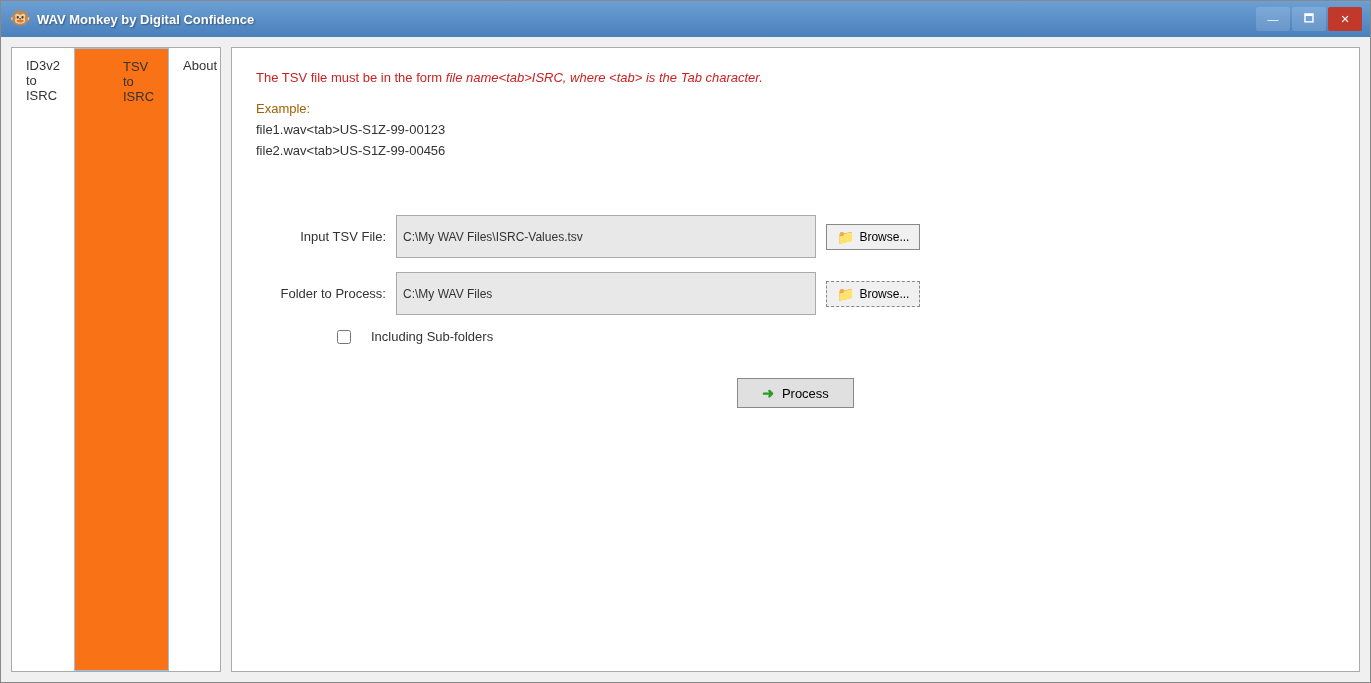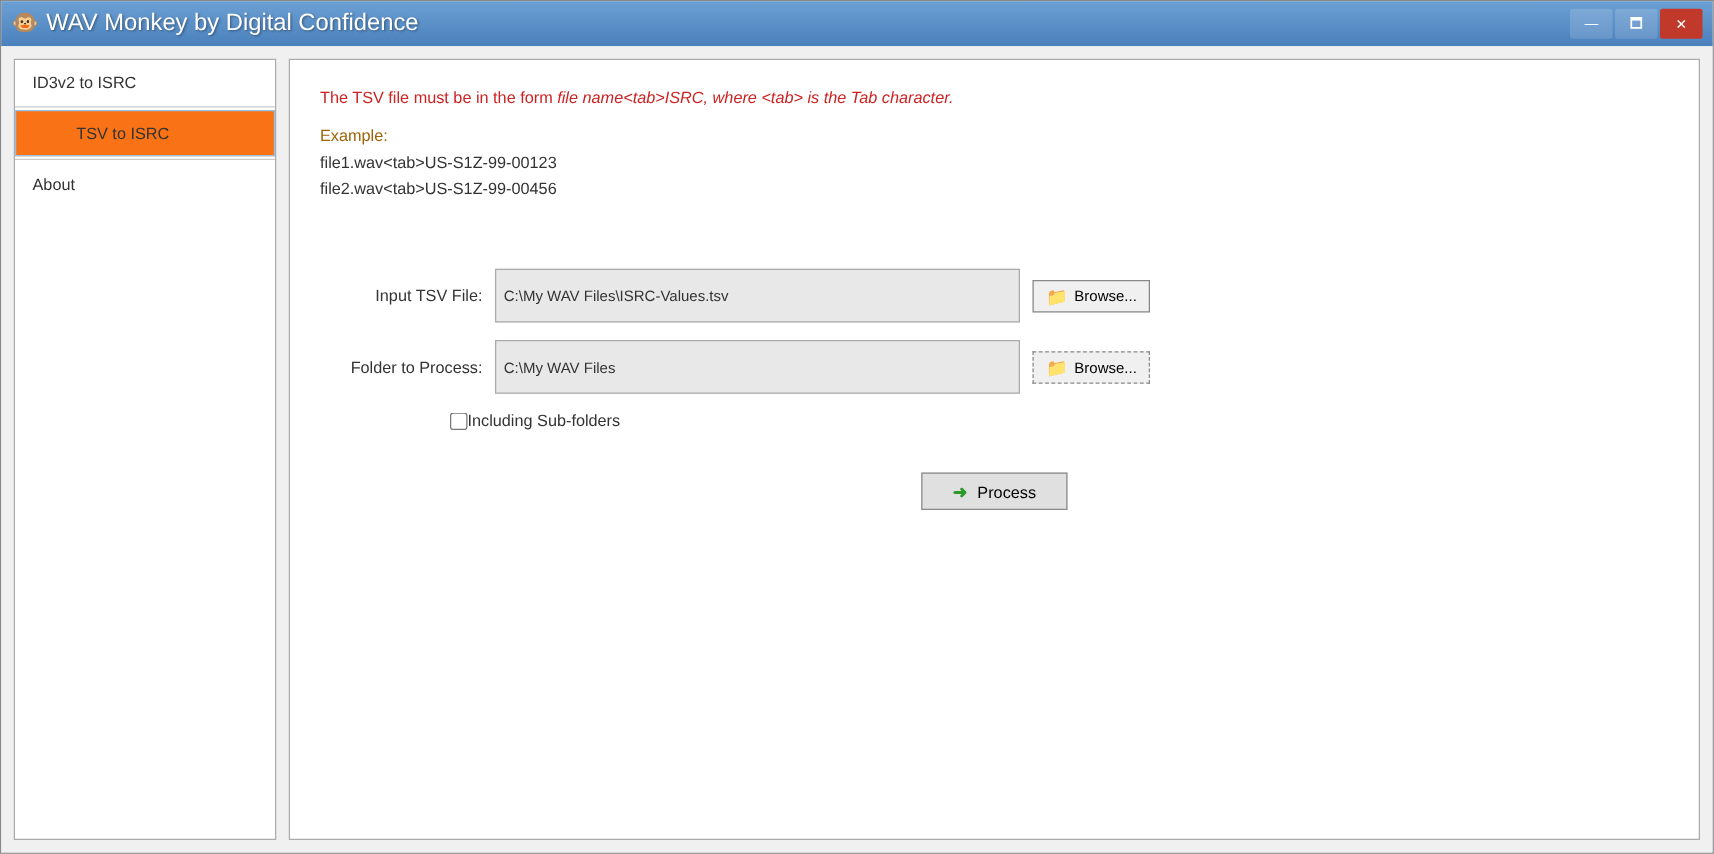--- a/index.html
+++ b/index.html
@@ -40,22 +40,22 @@
       gap: 8px;
     }
     .title-bar-icon {
       width: 20px;
       height: 20px;
       font-size: 18px;
       line-height: 1;
     }
     .title-bar-title {
       color: white;
-      font-size: 19px;
-      font-weight: normal;
+      font-size: 13px;
+      font-weight: bold;
       text-shadow: 1px 1px 2px rgba(0,0,0,0.4);
     }
     .title-bar-controls {
       display: flex;
       gap: 2px;
     }
     .title-btn {
       width: 34px;
       height: 24px;
       border: none;
@@ -80,21 +80,21 @@
       background: #f0f0f0;
     }
 
     
     .sidebar {
       width: 210px;
       background: white;
       border: 1px solid #aaa;
       flex-shrink: 0;
       display: flex;
-      flex-direction: column;
+      flex-direction: row;
     }
     .sidebar-item {
       padding: 10px 14px;
       cursor: pointer;
       color: #333;
       font-size: 13px;
       user-select: none;
     }
     .sidebar-item.active {
       background: #f97316;
@@ -190,22 +190,22 @@
       border-style: dashed;
     }
 
     .folder-icon-img {
       font-size: 14px;
     }
 
     .checkbox-row {
       display: flex;
       align-items: flex-end;
-      gap: 0;
-      margin-left: 104px;
+      gap: 20px;
+      margin-left: 81px;
     }
 
     .checkbox-row input[type="checkbox"] {
       width: 14px;
       height: 14px;
       cursor: pointer;
     }
 
     .checkbox-label {
       font-size: 13px;

